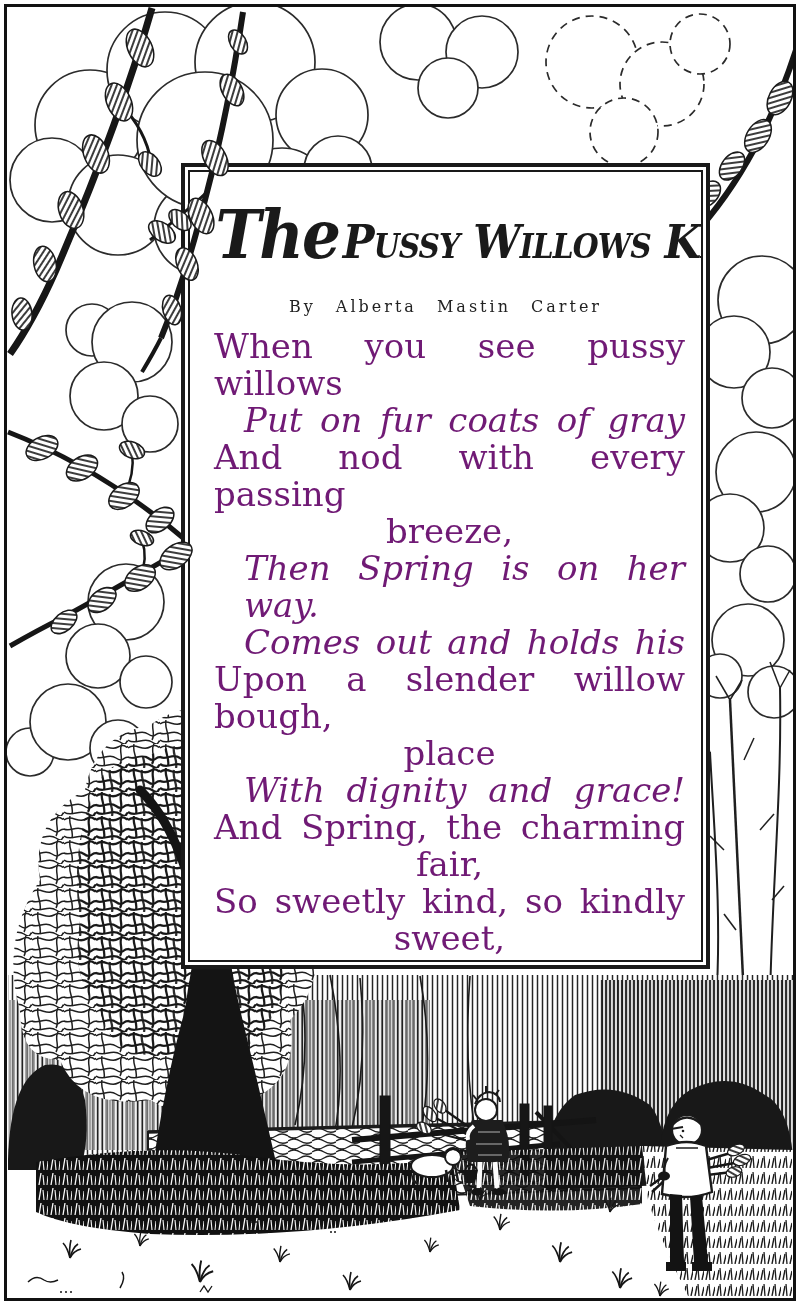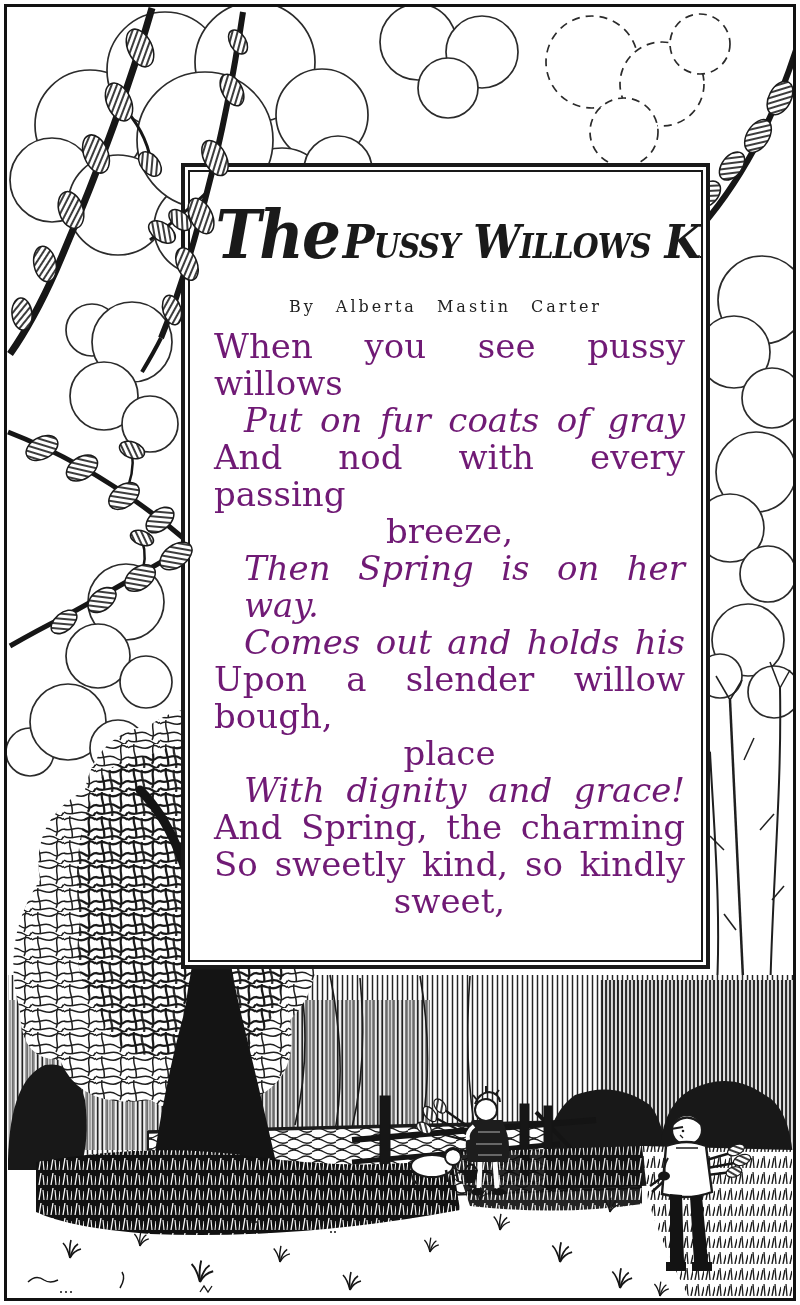--- a/index.html
+++ b/index.html
@@ -382,20 +382,21 @@
           <div class="poem-line ind-0">Upon a slender willow bough,</div>
 
           <div class="poem-line ind-2">place</div>
 
           <div class="poem-line ind-1">With dignity and grace!</div>
 
           <div class="poem-line ind-0">And Spring, the charming</div>
 
 
 
+          <div class="poem-line ind-2">fair,</div>
 
           <div class="poem-line ind-0">So sweetly kind, so kindly</div>
 
           <div class="poem-line ind-2">sweet,</div>
 
         </div>
     </div>
   </div>
 
   <svg class="art-overlay" width="800" height="1305" viewBox="0 0 800 1305">

